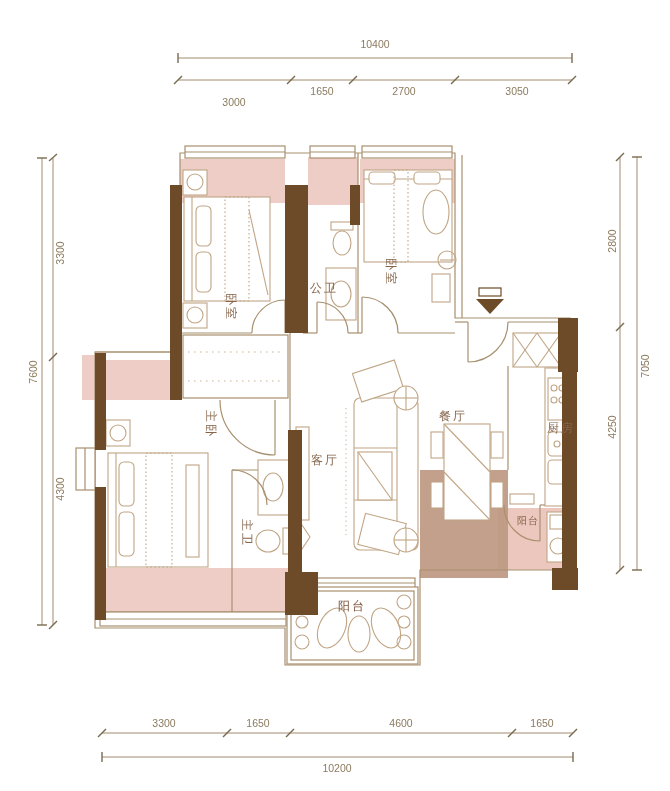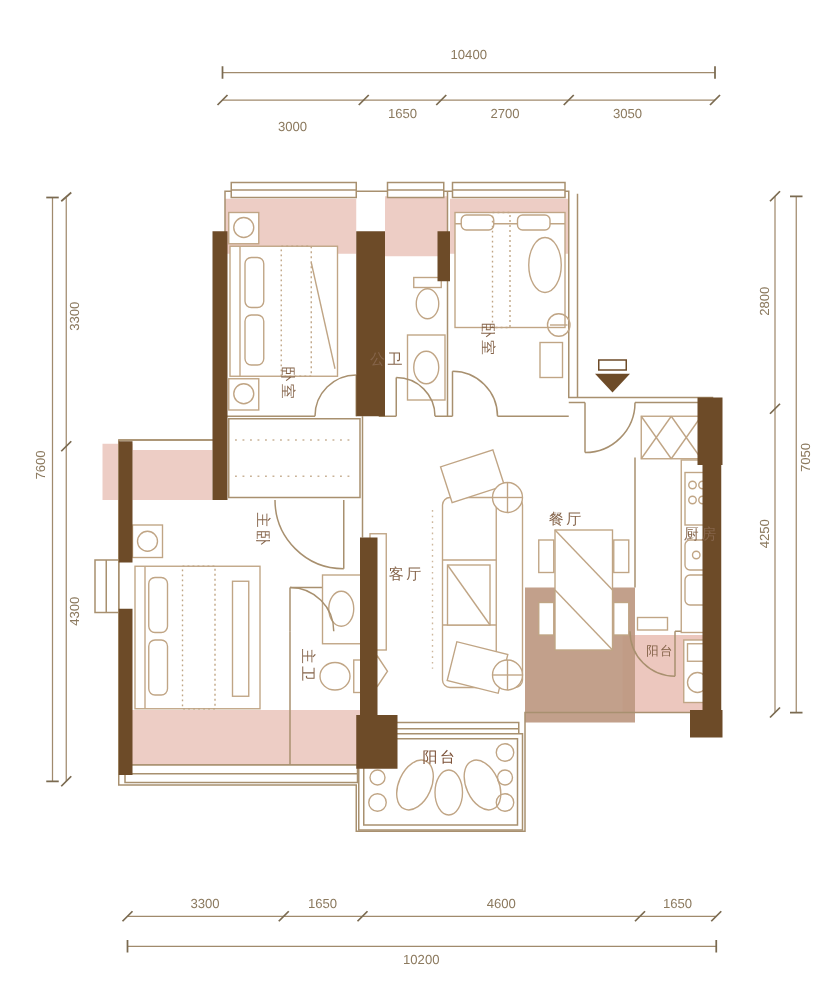--- a/index.html
+++ b/index.html
@@ -301,35 +301,35 @@
     <line class="dimtick" x1="616" y1="161" x2="624" y2="153"></line>
     <line class="dimtick" x1="616" y1="331" x2="624" y2="323"></line>
     <line class="dimtick" x1="616" y1="574" x2="624" y2="566"></line>
     <line class="dim" x1="637" y1="157" x2="637" y2="570"></line>
     <line class="dimtick" x1="632" y1="157" x2="642" y2="157"></line>
     <line class="dimtick" x1="632" y1="570" x2="642" y2="570"></line>
   </g>
 </svg>
 
   <span class="lbl rot" style="left:230px;top:307px">卧室</span>
-  <span class="lbl" style="left:310px;top:288px">公卫</span>
+  <span class="lbl" style="left:324px;top:288px">公卫</span>
   <span class="lbl rot" style="left:390px;top:272px">卧室</span>
   <span class="lbl rot" style="left:210px;top:424px">主卧</span>
   <span class="lbl rot" style="left:246px;top:533px">主卫</span>
   <span class="lbl" style="left:325px;top:460px">客厅</span>
   <span class="lbl" style="left:453px;top:416px">餐厅</span>
   <span class="lbl" style="left:561px;top:428px">厨房</span>
   <span class="lbl small" style="left:528px;top:521px">阳台</span>
   <span class="lbl onbalcony" style="left:352px;top:606px">阳台</span>
 
   <span class="dimnum" style="left:375px;top:44px">10400</span>
   <span class="dimnum" style="left:234px;top:102px">3000</span>
   <span class="dimnum" style="left:322px;top:91px">1650</span>
   <span class="dimnum" style="left:404px;top:91px">2700</span>
-  <span class="dimnum" style="left:502px;top:91px">3050</span>
+  <span class="dimnum" style="left:517px;top:91px">3050</span>
 
   <span class="dimnum" style="left:164px;top:723px">3300</span>
   <span class="dimnum" style="left:258px;top:723px">1650</span>
   <span class="dimnum" style="left:401px;top:723px">4600</span>
   <span class="dimnum" style="left:542px;top:723px">1650</span>
   <span class="dimnum" style="left:337px;top:768px">10200</span>
 
   <span class="dimnum rot" style="left:33px;top:372px">7600</span>
   <span class="dimnum rot" style="left:60px;top:253px">3300</span>
   <span class="dimnum rot" style="left:60px;top:489px">4300</span>

